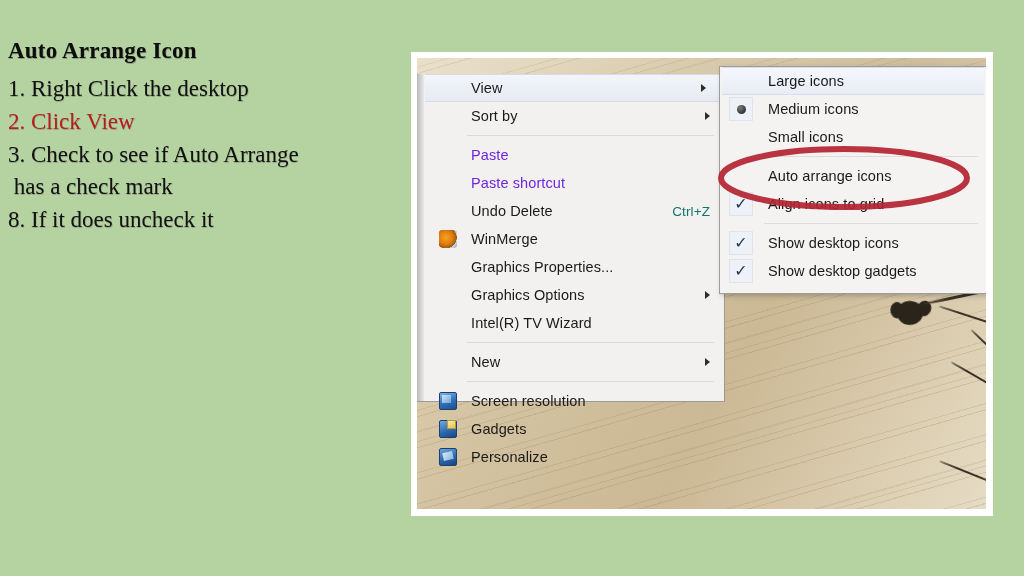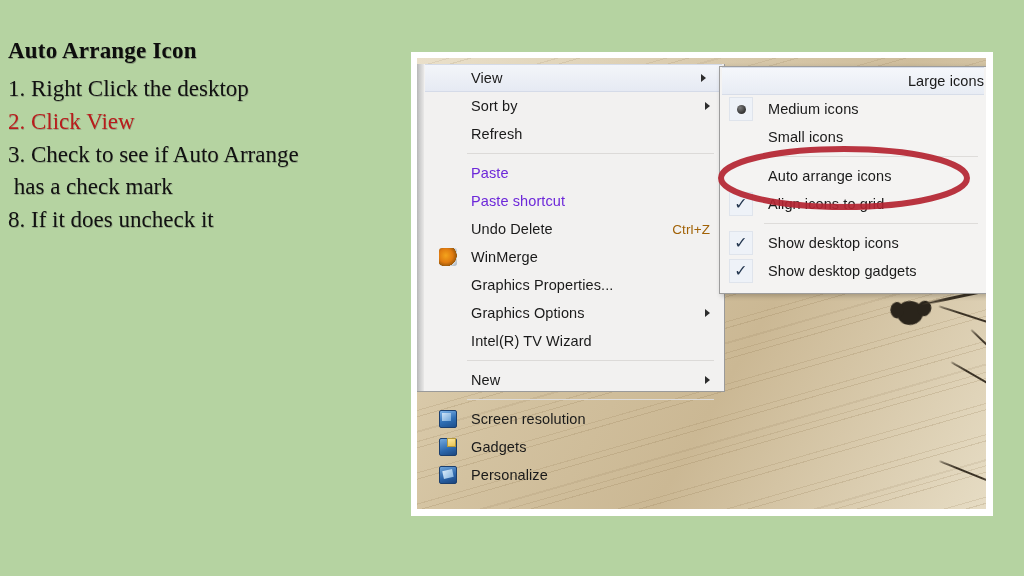--- a/index.html
+++ b/index.html
@@ -132,21 +132,21 @@
   #wp-stem-1 { left: 504px; top: 236px; width: 86px; height: 3px; transform: rotate(-12deg); }
   #wp-stem-2 { left: 520px; top: 258px; width: 70px; height: 2px; transform: rotate(18deg); }
   #wp-stem-3 { left: 548px; top: 286px; width: 44px; height: 2px; transform: rotate(44deg); }
   #wp-stem-4 { left: 530px; top: 318px; width: 60px; height: 2px; transform: rotate(30deg); }
   #wp-stem-5 { left: 520px; top: 414px; width: 64px; height: 2px; transform: rotate(22deg); }
 
   
   #context-menu {
     position: absolute;
     left: 0px;
-    top: 6px;
+    top: 16px;
     width: 308px;
     height: 328px;
     background: #f2f1f0;
     border-right: 1px solid #9a9a9a;
     border-bottom: 1px solid #9a9a9a;
     box-sizing: border-box;
   }
   #context-menu-gutter {
     position: absolute;
     left: 0; top: 0;
@@ -173,21 +173,21 @@
     border-bottom: 1px solid #d5dbe8;
     margin-left: 8px;
     margin-right: 2px;
     padding-left: 46px;
   }
   .menu-item.disabled { color: #6d28d9; }
   .menu-label { white-space: nowrap; }
   .menu-shortcut {
     margin-left: auto;
     font-size: 13.5px;
-    color: #a16207;
+    color: #0f766e;
     white-space: nowrap;
   }
   .submenu-arrow {
     margin-left: auto;
     width: 0; height: 0;
     border-left: 5px solid #2d2d2d;
     border-top: 4px solid transparent;
     border-bottom: 4px solid transparent;
   }
   .menu-item.highlight .submenu-arrow { margin-right: 2px; }
@@ -269,21 +269,20 @@
     box-sizing: border-box;
     letter-spacing: 0.1px;
     filter: blur(0.22px);
   }
   .sub-item.highlight {
     background: linear-gradient(180deg,#f5f7fb 0%, #e8ecf4 100%);
     border-top: 1px solid #d7dde9;
     border-bottom: 1px solid #d7dde9;
     margin: 0 2px;
     padding-left: 46px;
-    justify-content: flex-end;
   }
   .sub-sep {
     height: 1px;
     background: #dedcda;
     margin: 5px 8px 5px 44px;
   }
   .check-box {
     position: absolute;
     left: 9px;
     top: 50%;
@@ -366,23 +365,20 @@
       <div class="menu-item highlight">
         <span class="menu-label">View</span>
         <span class="submenu-arrow"></span>
       </div>
 
       <div class="menu-item">
         <span class="menu-label">Sort by</span>
         <span class="submenu-arrow"></span>
       </div>
 
-      <div class="menu-item">
-        <span class="menu-label">Refresh</span>
-      </div>
 
       <div class="menu-sep"></div>
 
       <div class="menu-item disabled">
         <span class="menu-label">Paste</span>
       </div>
 
       <div class="menu-item disabled">
         <span class="menu-label">Paste shortcut</span>
       </div>

